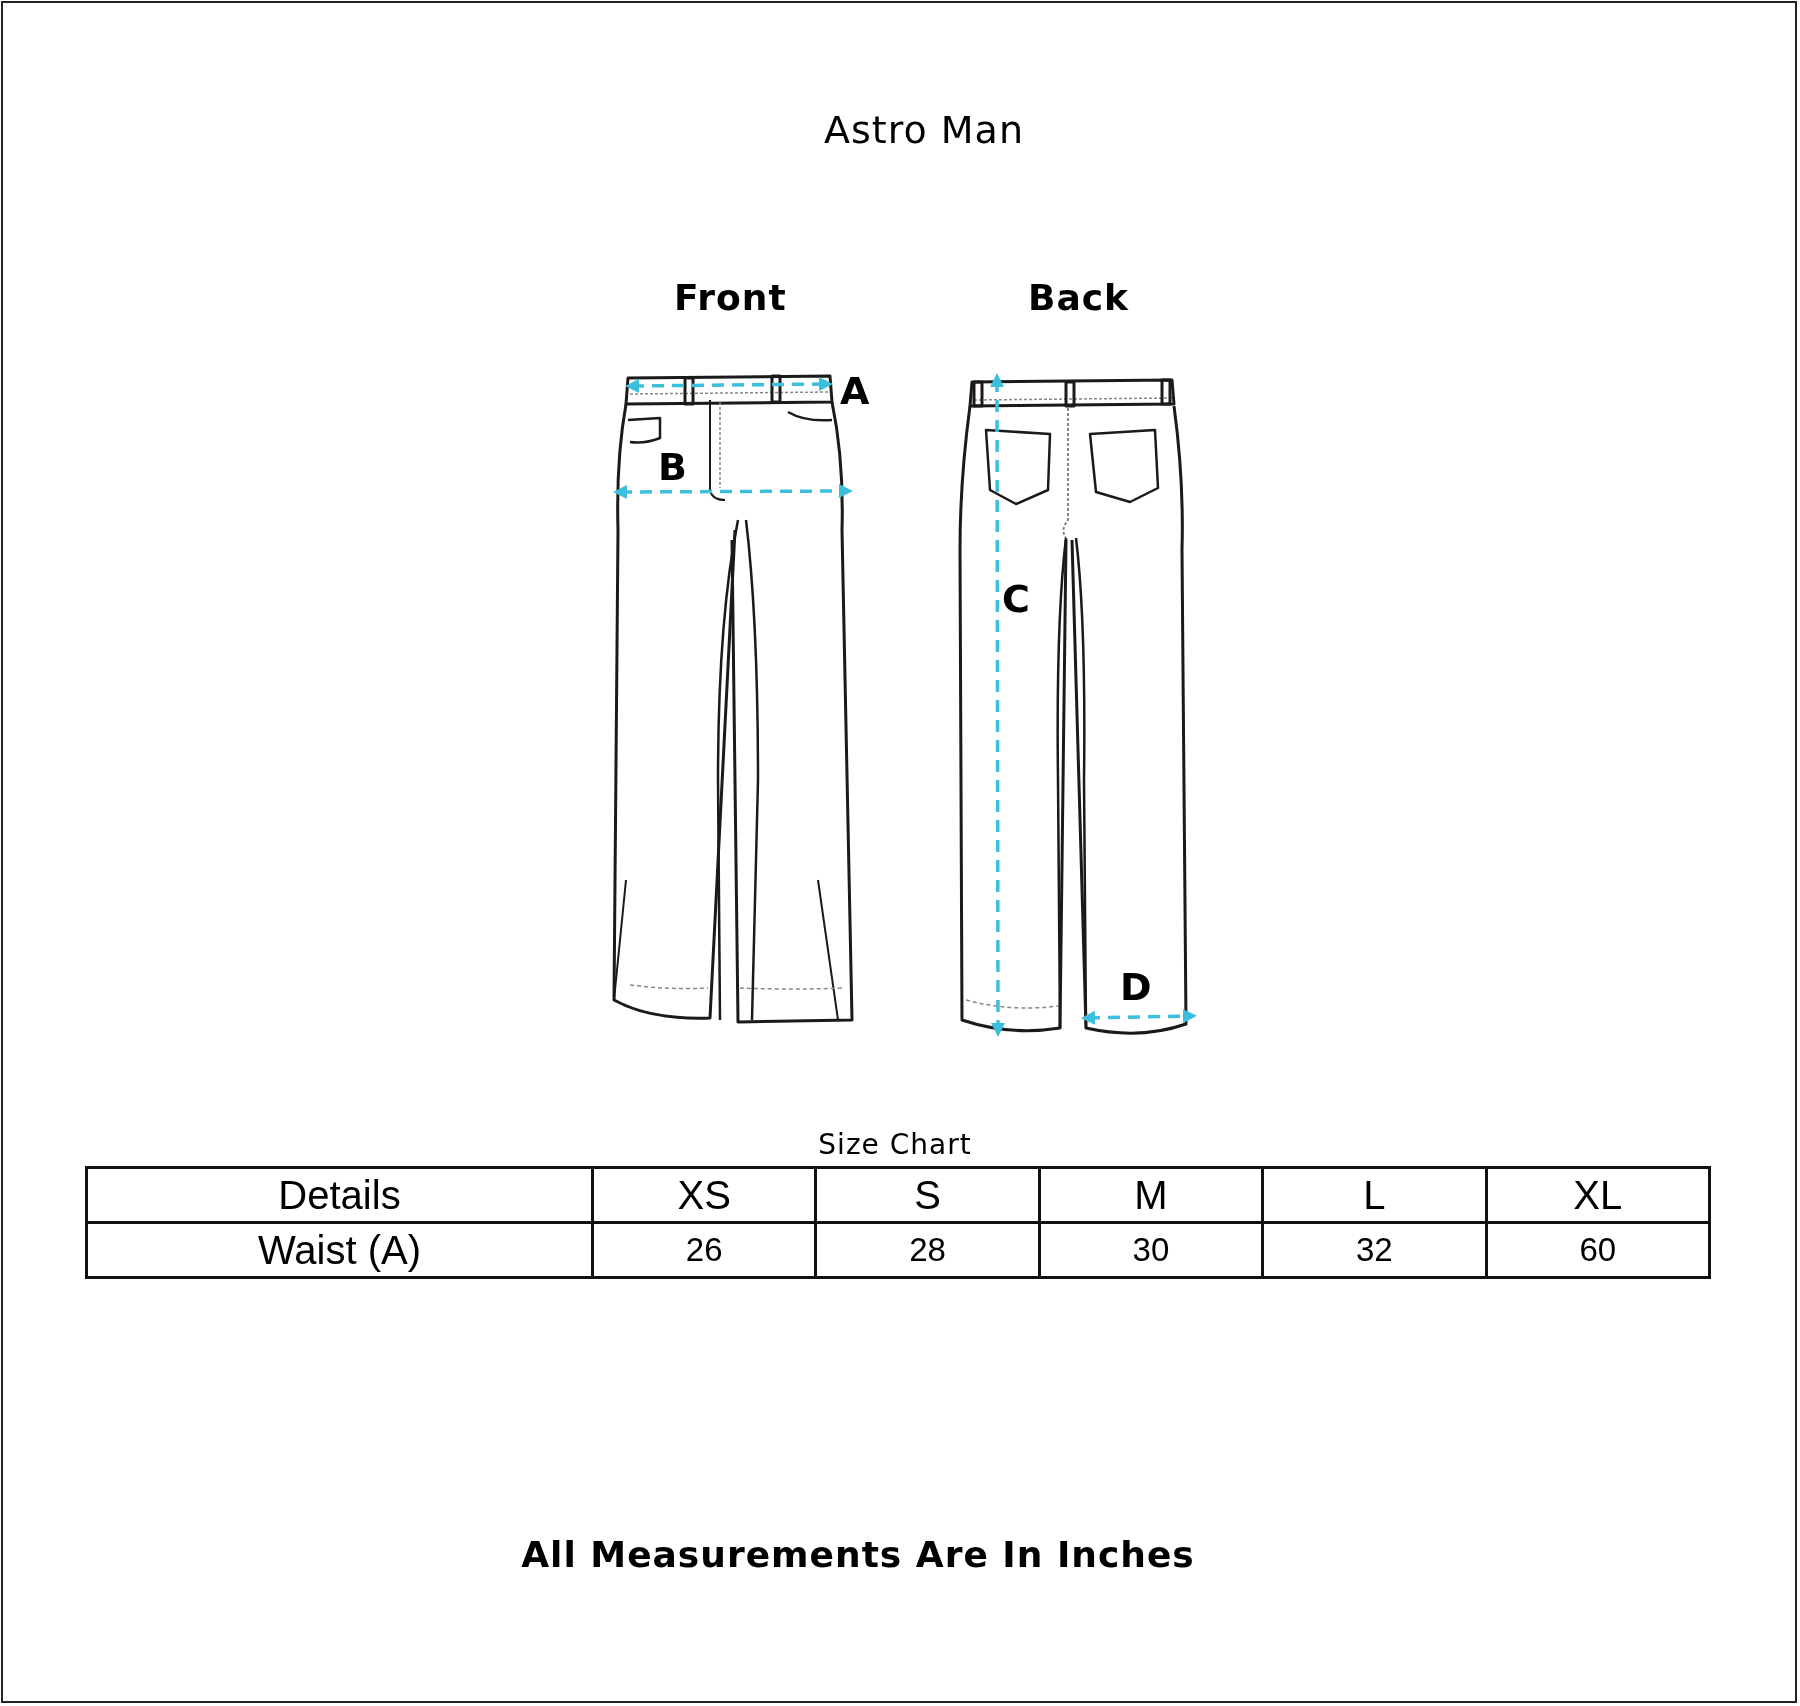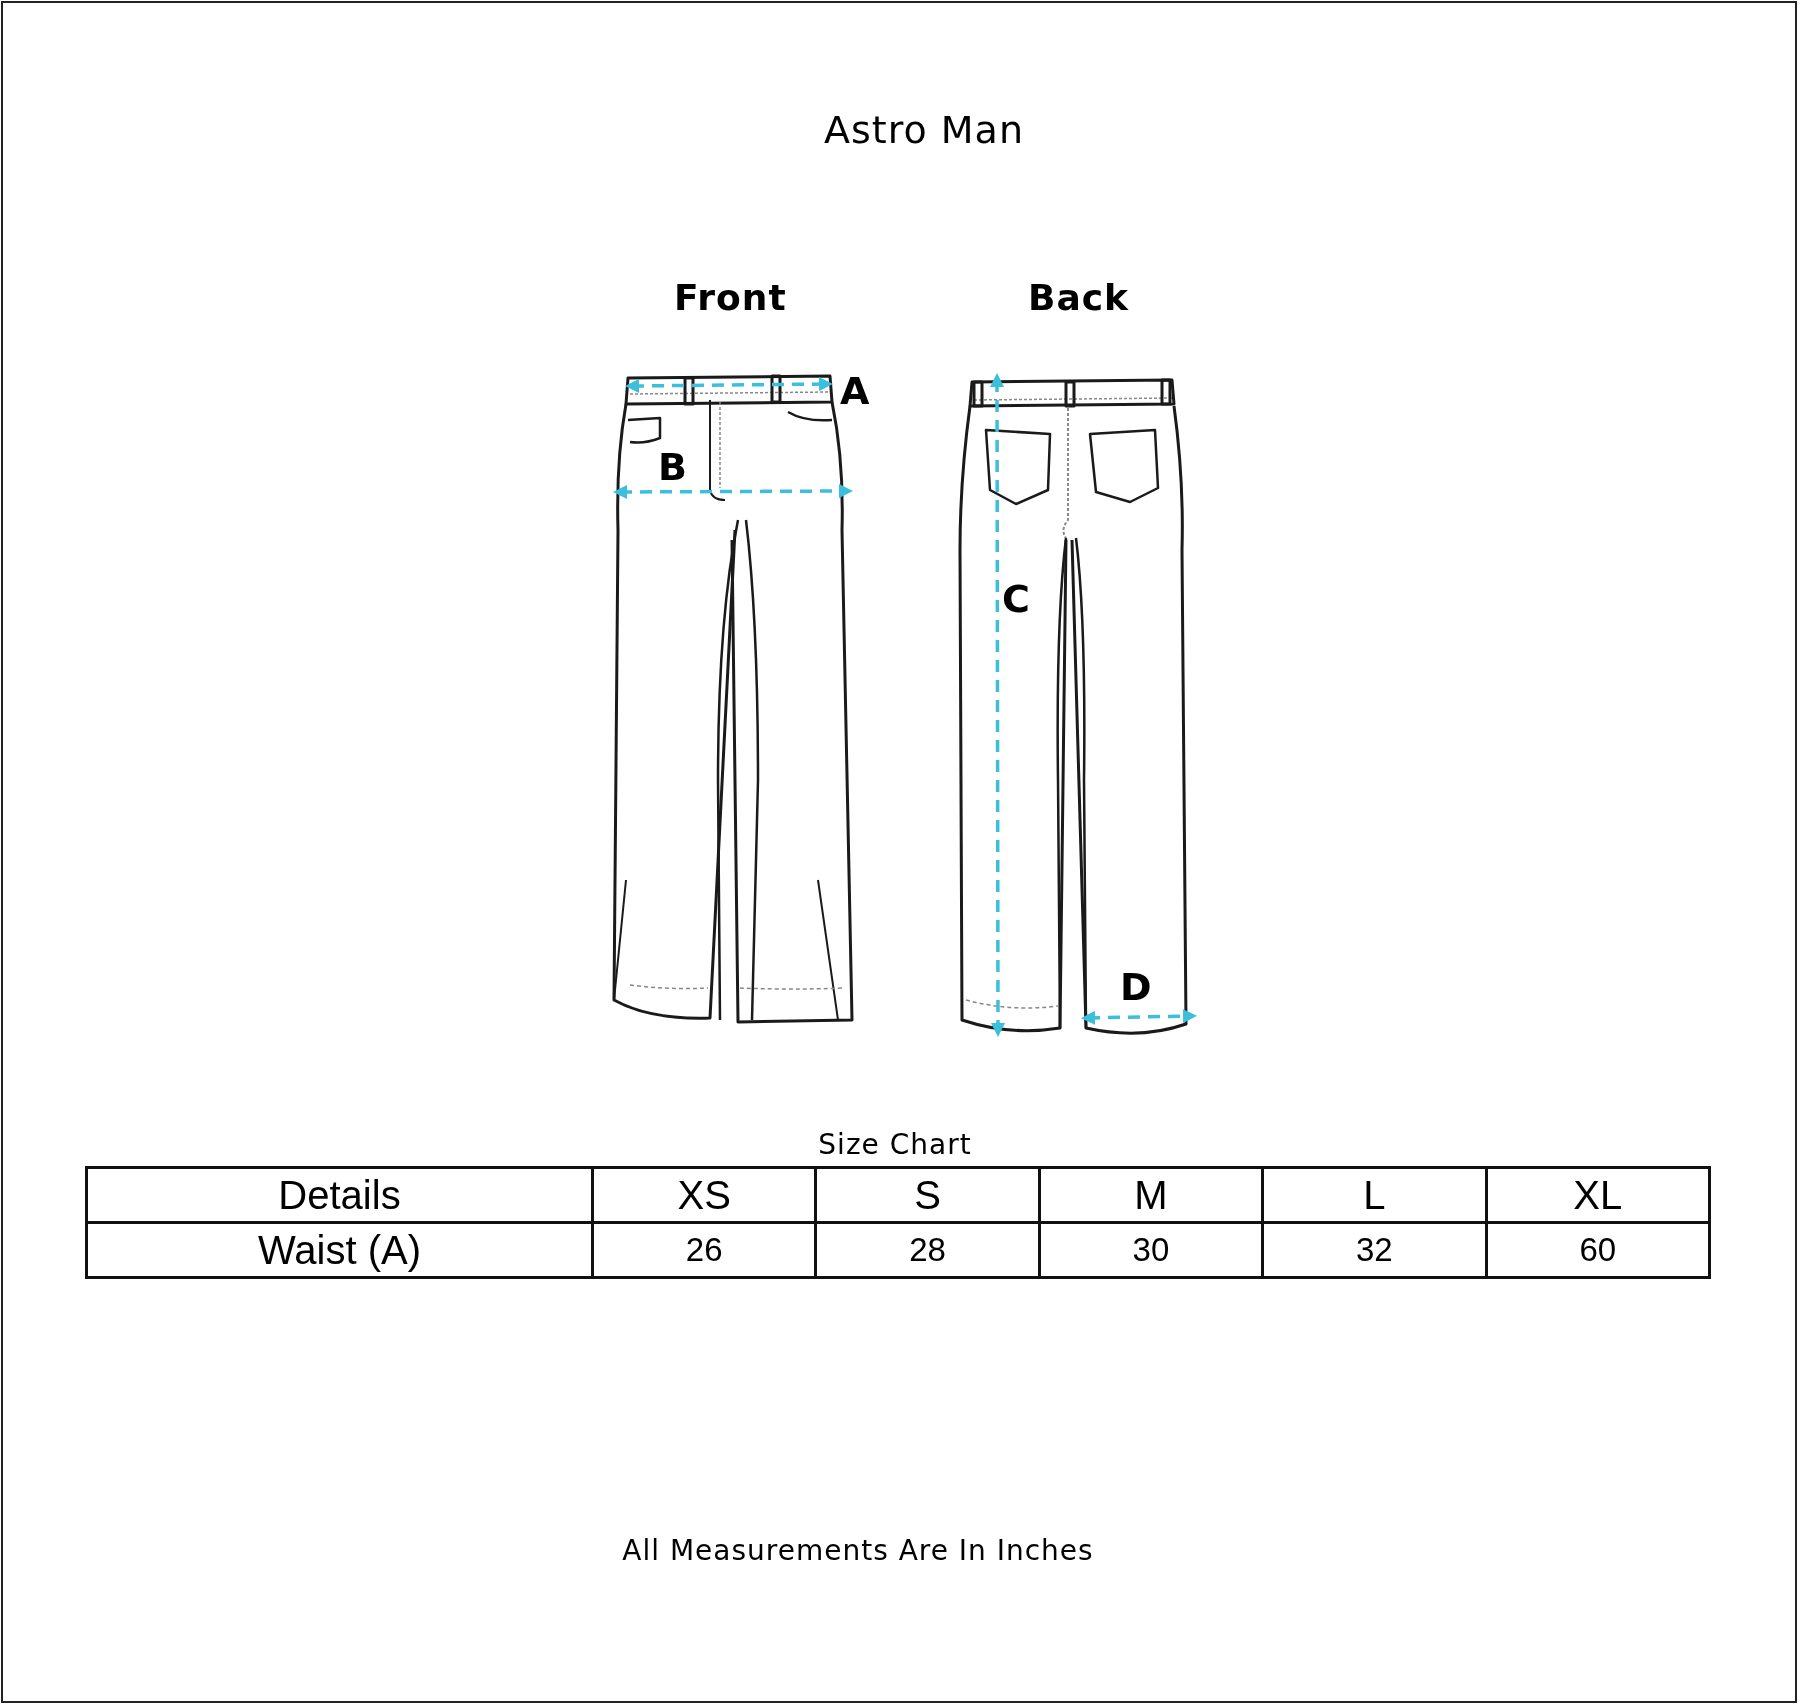--- a/index.html
+++ b/index.html
@@ -11,21 +11,21 @@
     .view-back { left: 1028px; }
     .diagram { position: absolute; left: 590px; top: 360px; width: 640px; height: 690px; }
     .dim-letter { font-family: "DejaVu Sans", sans-serif; font-size: 38px; font-weight: 600; fill: #000; }
     .size-chart-caption { position: absolute; left: 0; width: 1790px; top: 1128px; text-align: center; font-size: 28px; font-weight: 500; letter-spacing: 1px; }
     table.sizes { position: absolute; left: 85px; top: 1134px; width: 1626px; border-collapse: collapse; table-layout: fixed; margin-top: 32px; }
     table.sizes td, table.sizes th { border: 3px solid #111; height: 52px; padding: 0; text-align: center; vertical-align: middle; font-family: "Liberation Sans", sans-serif; font-weight: 400; }
     table.sizes th { font-size: 40px; }
     table.sizes td.label { font-size: 40px; }
     table.sizes td.val { font-size: 33px; }
     .col-details { width: 506px; }
-    .footer-note { position: absolute; left: 0; width: 1716px; top: 1534px; text-align: center; font-size: 28px; font-weight: 400; letter-spacing: 1px; }
+    .footer-note { position: absolute; left: 0; width: 1716px; top: 1534px; text-align: center; font-size: 36px; font-weight: 700; letter-spacing: 1px; }
   </style>
 </head>
 <body>
 
 <div class="frame"></div>
 
 <div class="title">Astro Man</div>
 
 <div class="view-label view-front">Front</div>
 <div class="view-label view-back">Back</div>

